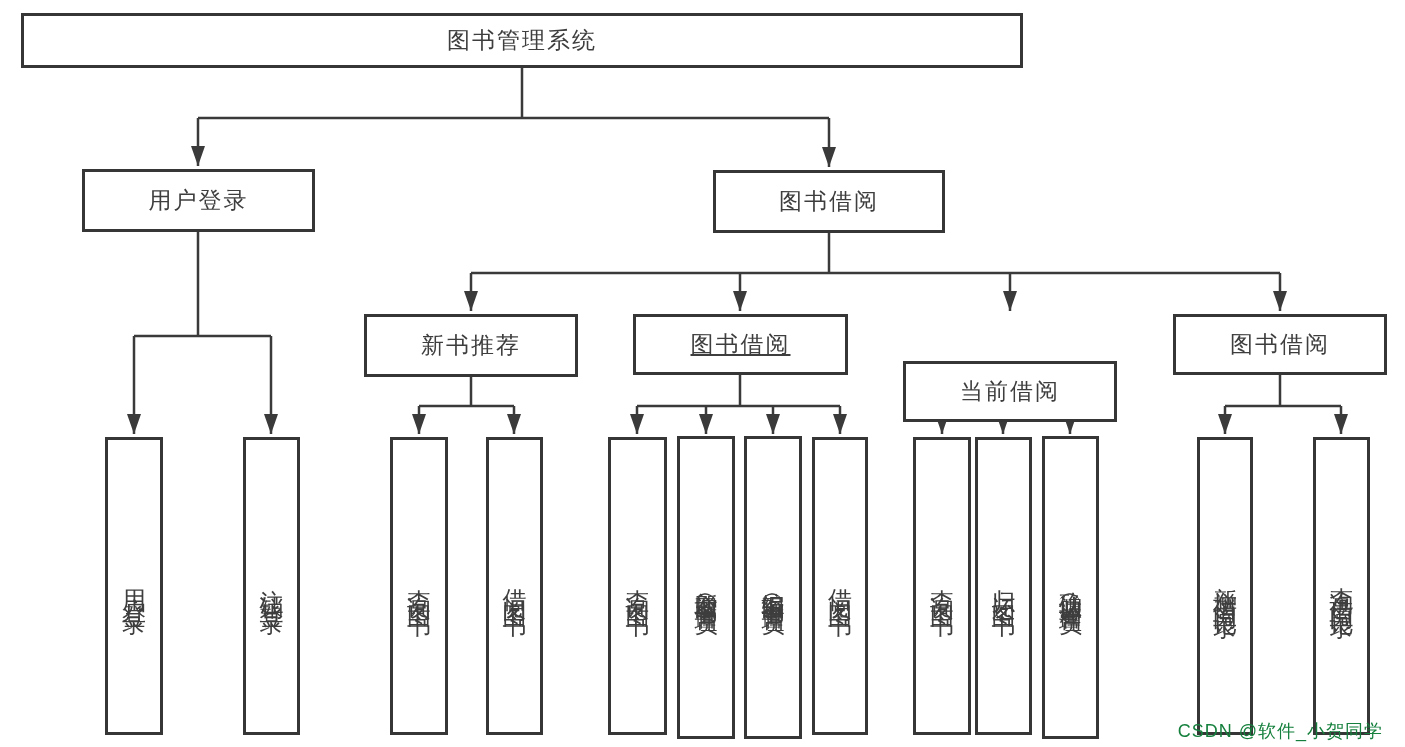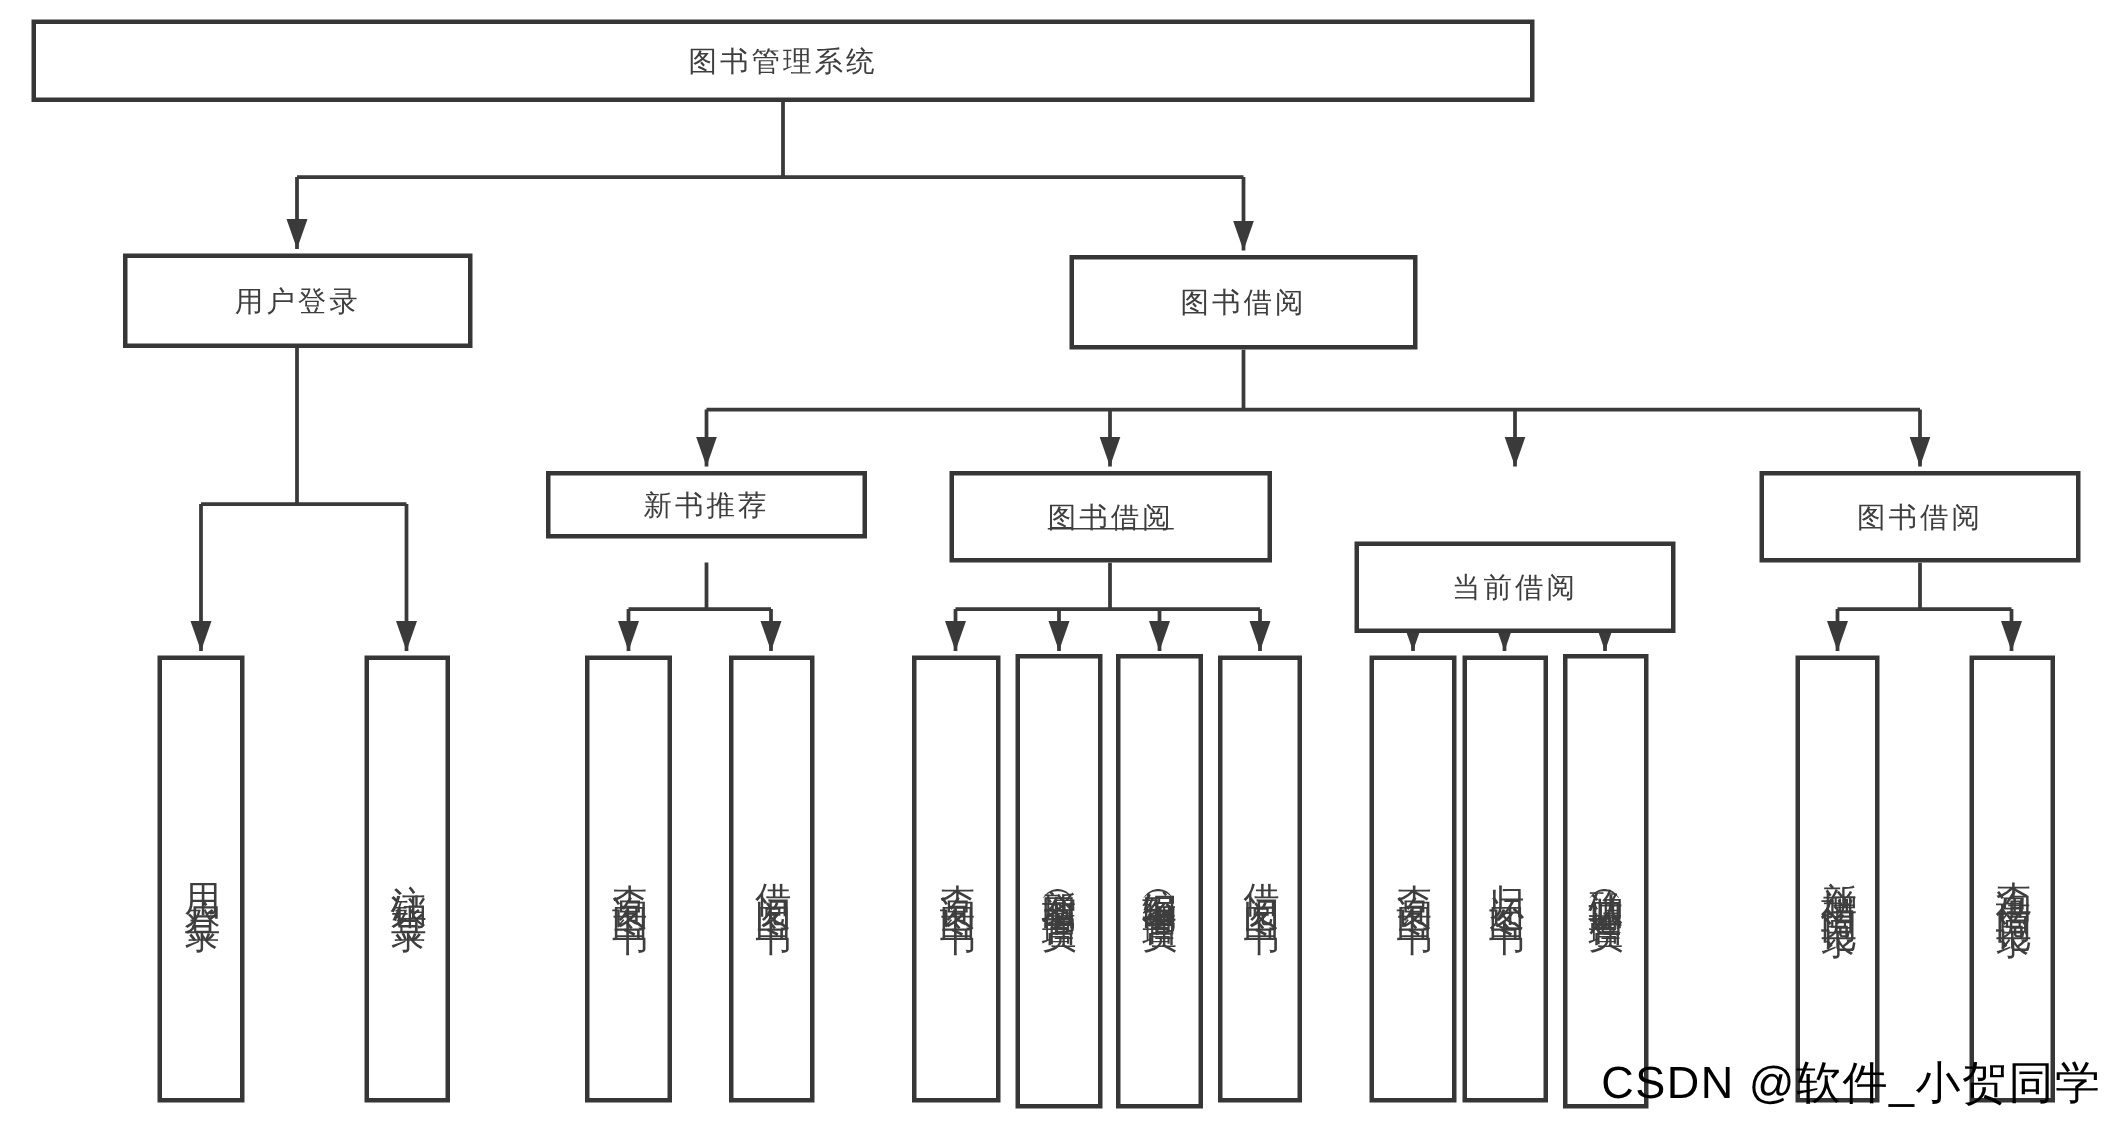--- a/index.html
+++ b/index.html
@@ -23,38 +23,38 @@
     box-sizing: border-box;
     background: #ffffff;
     border: 3px solid #363636;
     color: #3e3e3e;
     display: flex;
     align-items: center;
     justify-content: center;
     z-index: 2;
   }
   .hnode {
-    font-size: 19px;
+    font-size: 23px;
     letter-spacing: 2px;
     white-space: nowrap;
     text-align: center;
   }
   .leaf {
     writing-mode: vertical-rl;
     font-size: 24px;
     line-height: 1;
   }
   .ls8 { letter-spacing: 8px; }
   .ls6 { letter-spacing: 6px; }
   .ls3 { letter-spacing: 3px; font-size: 23px; }
   #watermark {
     position: absolute;
-    right: 4px; bottom: 4px;
-    font-size: 30px;
-    color: #000000;
+    right: 22px; bottom: 4px;
+    font-size: 18px;
+    color: #15803d;
     letter-spacing: 1px;
     z-index: 10;
     white-space: nowrap;
   }
 </style>
 </head>
 <body>
 
 <div id="stage">
 
@@ -94,21 +94,21 @@
       <path d="M1225 406 V434" marker-end="url(#ah)"></path>
       <path d="M1341 406 V434" marker-end="url(#ah)"></path>
     </g>
   </svg>
 
   <div class="node hnode" style="left:21px; top:13px; width:1002px; height:55px;">图书管理系统</div>
 
   <div class="node hnode" style="left:82px; top:169px; width:233px; height:63px;">用户登录</div>
   <div class="node hnode" style="left:713px; top:170px; width:232px; height:63px;">图书借阅</div>
 
-  <div class="node hnode" style="left:364px; top:314px; width:214px; height:45px;">新书推荐</div>
+  <div class="node hnode" style="left:364px; top:314px; width:214px; height:63px;">新书推荐</div>
   <div class="node hnode" style="left:633px; top:314px; width:215px; height:61px;text-decoration:underline;">图书借阅</div>
   <div class="node hnode" style="left:903px; top:314px; width:214px; height:61px;margin-top:47px;">当前借阅</div>
   <div class="node hnode" style="left:1173px; top:314px; width:214px; height:61px;">图书借阅</div>
 
   <div class="node leaf ls8" style="left:105px; top:437px; width:58px; height:298px;">用户登录</div>
   <div class="node leaf ls8" style="left:243px; top:437px; width:57px; height:298px;">注销登录</div>
 
   <div class="node leaf ls8" style="left:390px; top:437px; width:58px; height:298px;">查询图书</div>
   <div class="node leaf ls8" style="left:486px; top:437px; width:57px; height:298px;">借阅图书</div>
 

